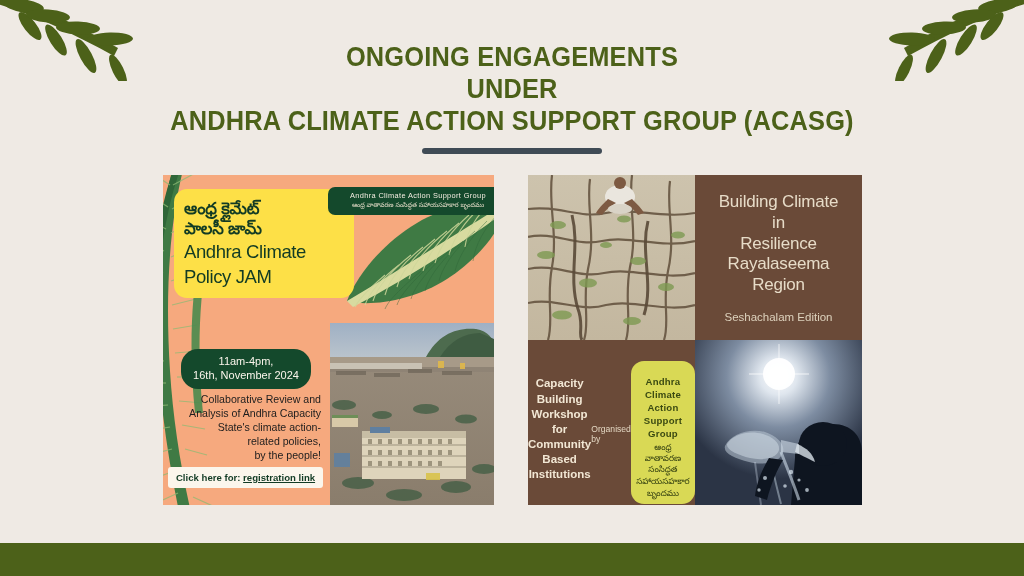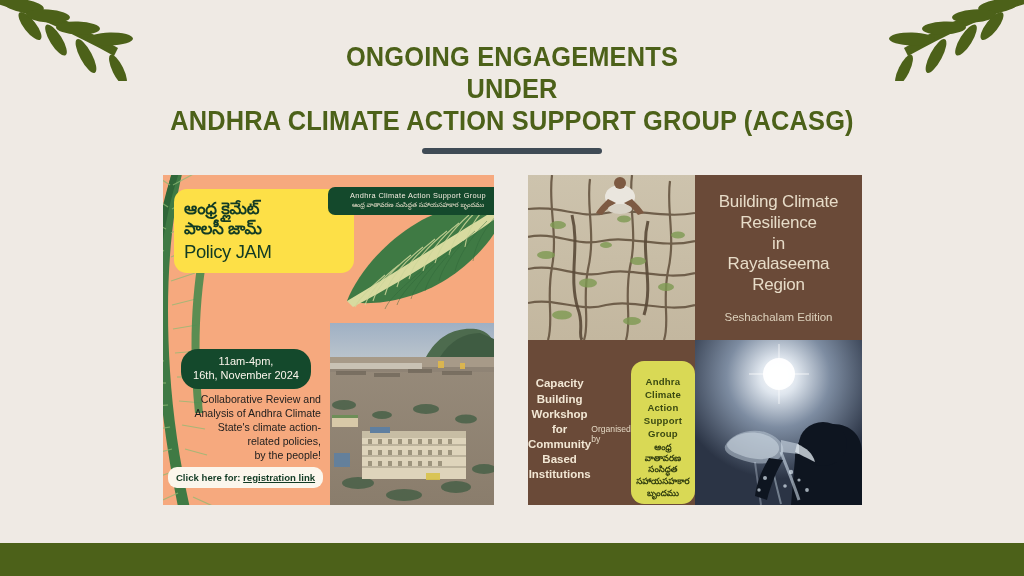--- a/index.html
+++ b/index.html
@@ -73,21 +73,21 @@
     padding:5px 6px 6px 6px;box-sizing:border-box;text-align:center;
   }
   .date-badge span{display:block;color:#fbf6ec;font-size:11px;line-height:1.3;}
 
   .desc{
     position:absolute;left:8px;top:218px;width:150px;text-align:right;
     color:#1d1d1d;font-size:10.6px;line-height:1.32;
   }
   .reg-pill{
     position:absolute;left:5px;top:292px;width:155px;
-    background:#fbf6ec;border-radius:9px;padding:5px 4px;box-sizing:border-box;
+    background:#fbf6ec;border-radius:3px;padding:5px 4px;box-sizing:border-box;
     text-align:center;
   }
   .reg-pill .t{color:#123b24;font-size:9.6px;font-weight:bold;}
   .reg-pill .t u{text-decoration:underline;}
 
   .flood-photo{
     position:absolute;left:167px;top:148px;width:164px;height:182px;overflow:hidden;
   }
 
   
@@ -106,21 +106,21 @@
   .q-capacity{background:#6a4a38;display:flex;align-items:center;padding-top:14px;box-sizing:border-box;}
   .q-capacity .ch{
     color:#f2e7d4;font-weight:bold;font-size:11.5px;line-height:1.32;text-align:center;
   }
   .q-capacity .org{color:#e2d6c1;font-size:8.6px;margin-top:9px;}
   .yellow-pill{
     margin-top:6px;width:143px;background:#d9d955;border-radius:13px;
     padding:15px 5px 5px 5px;box-sizing:border-box;text-align:center;
   }
   .yellow-pill .p1{color:#3b4a12;font-weight:bold;font-size:9.6px;line-height:1.35;letter-spacing:.2px;}
-  .yellow-pill .p2{color:#2d3a0e;font-size:8.6px;line-height:1.3;margin-top:1px;font-weight:bold;}
+  .yellow-pill .p2{color:#2d3a0e;font-size:8.6px;line-height:1.3;margin-top:1px;}
   .q-heat{background:#2a3344;}
 </style>
 </head>
 <body>
 
 <div class="stage">
 
   <div class="fern fern-tl">
     <svg width="160" height="95" viewBox="0 0 160 95">
       <g fill="#4c6119">
@@ -229,36 +229,37 @@
           <path d="M110 54 C92 70, 76 88, 72 102"></path>
           <path d="M96 64 C78 80, 62 96, 58 108"></path>
           <path d="M82 74 C66 88, 50 102, 46 112"></path>
         </g>
       </g>
     </svg>
 
     <div class="tl-card">
       <div class="tl-te">ఆంధ్ర క్లైమేట్</div>
       <div class="tl-te">పాలసీ జామ్</div>
+      <div class="tl-en">Andhra Climate</div>
       <div class="tl-en">Policy JAM</div>
     </div>
 
     <div class="acasg-badge">
       <div class="en">Andhra Climate Action Support Group</div>
       <div class="te">ఆంధ్ర వాతావరణ సంసిద్ధత సహాయసహకార బృందము</div>
     </div>
 
     <div class="date-badge">
       <span>11am-4pm,</span>
       <span>16th, November 2024</span>
     </div>
 
     <div class="desc">
       <div>Collaborative Review and</div>
-      <div>Analysis of Andhra Climate</div>
+      <div>Analysis of Andhra Capacity</div>
       <div>State's climate action-</div>
       <div>related policies,</div>
       <div>by the people!</div>
     </div>
 
     <div class="reg-pill">
       <div class="t"><span>Click here for: </span><u>registration link</u></div>
     </div>
 
     <div class="flood-photo">
@@ -391,22 +392,22 @@
           <path d="M80 24 C74 30, 70 34, 68 38 L74 40 C78 34, 84 30, 88 28 Z" fill="#7d5a42"></path>
           <path d="M104 24 C110 30, 114 34, 116 38 L110 40 C106 34, 100 30, 96 28 Z" fill="#7d5a42"></path>
           <ellipse cx="92" cy="34" rx="12" ry="5" fill="#d9d3c6"></ellipse>
         </g>
       </svg>
     </div>
 
     <div class="q q-title">
       <div class="big">
         <div>Building Climate</div>
+        <div>in</div>
         <div>Resilience</div>
-        <div>in</div>
         <div>Rayalaseema</div>
         <div>Region</div>
       </div>
       <div class="sub">Seshachalam Edition</div>
     </div>
 
     <div class="q q-capacity">
       <div class="ch">
         <div>Capacity Building</div>
         <div>Workshop for</div>

